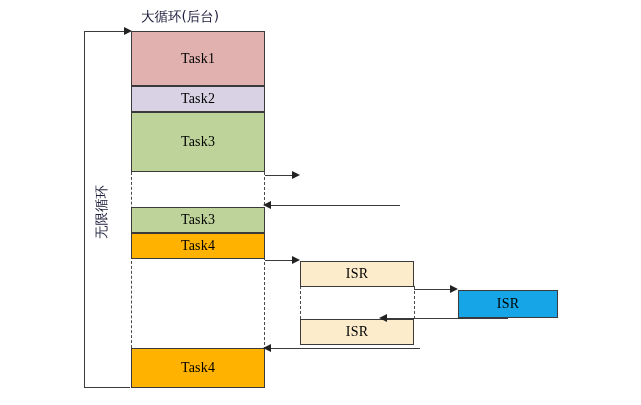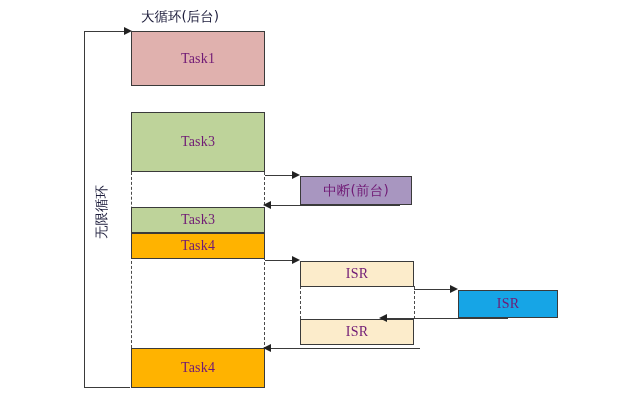--- a/index.html
+++ b/index.html
@@ -8,21 +8,21 @@
     width:641px;height:405px;
     background:#ffffff;
     font-family:"Liberation Serif","DejaVu Serif",serif;
     overflow:hidden;
   }
   .box{
     position:absolute;
     box-sizing:border-box;
     border:1.2px solid #3a3a3a;
     display:flex;align-items:center;justify-content:center;
-    color:#701a75;
+    color:#000000;
     font-size:14px;
     letter-spacing:.2px;
     white-space:nowrap;
   }
   .box.cjk{font-family:"DejaVu Sans","Liberation Sans",sans-serif;font-size:13.5px;}
   .label{
     position:absolute;
     color:#1b1b3a;
     font-family:"DejaVu Sans","Liberation Sans",sans-serif;
     font-size:13.5px;
@@ -85,40 +85,40 @@
 
   <div class="dash" style="left:131px;top:172px;height:176px;"></div>
   <div class="dash" style="left:264px;top:172px;height:178px;"></div>
   <div class="dash" style="left:300px;top:286px;height:33px;"></div>
   <div class="dash" style="left:414px;top:286px;height:33px;"></div>
 
   <div class="box" style="left:131px;top:31px;width:134px;height:55px;background:#e0b1ae;">
     <span>Task1</span>
   </div>
 
+  <div class="box" style="left:131px;top:86px;width:134px;height:26px;background:#d8d2e4;">
+    <span>Task2</span>
+  </div>
 
   <div class="box" style="left:131px;top:112px;width:134px;height:60px;background:#bed39a;">
     <span>Task3</span>
   </div>
 
   <div class="box" style="left:131px;top:207px;width:134px;height:26px;background:#bed39a;">
     <span>Task3</span>
   </div>
 
   <div class="box" style="left:131px;top:233px;width:134px;height:26px;background:#ffb300;">
     <span>Task4</span>
   </div>
 
   <div class="box" style="left:131px;top:348px;width:134px;height:40px;background:#ffb300;">
     <span>Task4</span>
   </div>
 
-  <div class="box cjk" style="left:300px;top:176px;width:112px;height:29px;background:#a896c0;">
-    <span>中断(前台)</span>
-  </div>
 
   <div class="hline" style="left:265px;top:175px;width:29px;"></div>
   <div class="arrow-r" style="left:292px;top:170.5px;"></div>
 
   <div class="hline" style="left:270px;top:205px;width:130px;"></div>
   <div class="arrow-l" style="left:263px;top:200.5px;"></div>
 
   <div class="box" style="left:300px;top:261px;width:114px;height:26px;background:#fceccb;">
     <span>ISR</span>
   </div>

